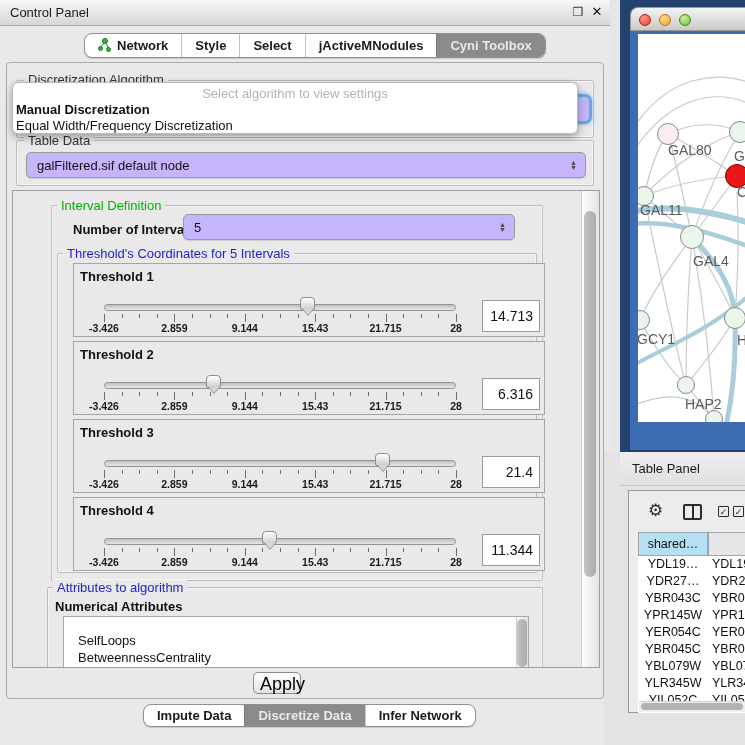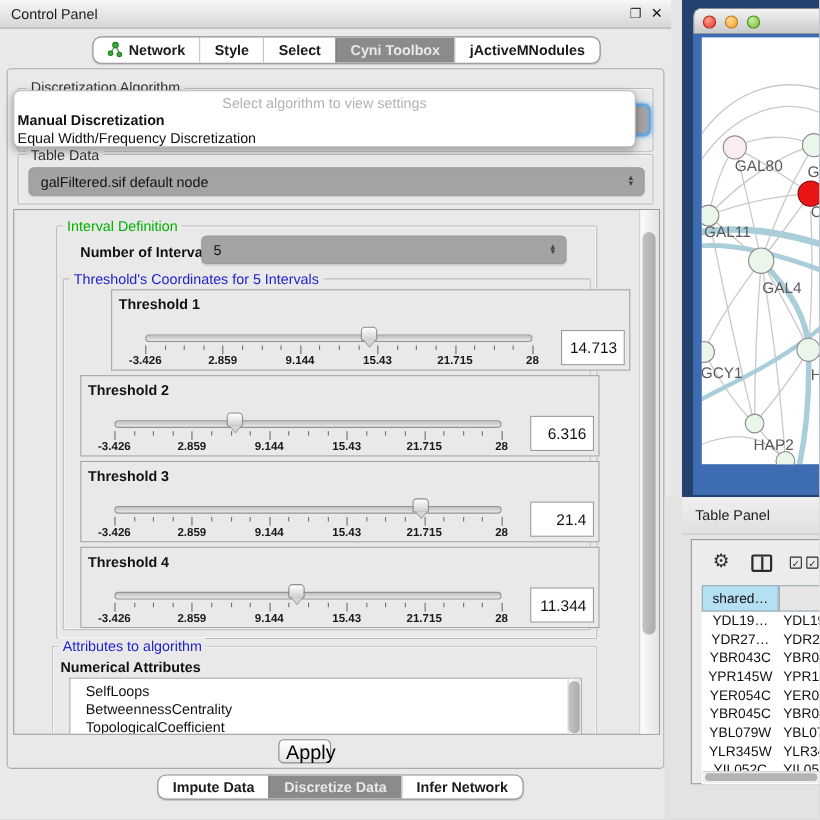--- a/index.html
+++ b/index.html
@@ -30,21 +30,21 @@
   .net-icon .e1{left:4px;top:4px;transform:rotate(35deg);}
   .net-icon .e2{left:9px;top:5px;transform:rotate(-30deg);}
 
   
   #outer-panel{left:6px;top:62px;width:598px;height:637px;border:1px solid #ababab;border-radius:4px;background:#e9e9e9;}
 
   .groupbox{border:1px solid #bdbdbd;border-radius:2px;box-shadow:inset 0 0 0 1px #f4f4f4;}
   .grouplabel{position:absolute;background:#e9e9e9;padding:0 4px;font-size:13px;}
 
   
-  .combo{position:absolute;background:#a3a3a3;border:1px solid #9a9a9a;border-radius:5px;box-shadow:0 1px 1px rgba(0,0,0,.12);display:flex;align-items:center;padding:0 10px;font-size:13px;color:#111;}
+  .combo{position:absolute;background:#c4b5fd;border:1px solid #9a9a9a;border-radius:5px;box-shadow:0 1px 1px rgba(0,0,0,.12);display:flex;align-items:center;padding:0 10px;font-size:13px;color:#111;}
   .combo .stepper{position:absolute;right:8px;top:50%;transform:translateY(-50%);display:flex;flex-direction:column;line-height:5px;font-size:7px;color:#444;}
 
   
   #algo-combo{left:26px;top:94px;width:566px;height:30px;border:3px solid #6ba6dd;box-shadow:0 0 4px #7fb4e4;border-radius:7px;}
   #algo-popup{left:12px;top:82px;width:566px;height:52px;background:#fff;border:1px solid #bbb;border-radius:6px;box-shadow:0 3px 8px rgba(0,0,0,.35);overflow:hidden;}
   #algo-placeholder{left:0;top:3px;width:100%;text-align:center;color:#b3b3b3;font-size:13px;}
   .algo-opt{position:absolute;left:3px;width:560px;height:16px;font-size:13px;color:#111;padding-left:0;}
 
   
   #scroll-panel{left:12px;top:190px;width:588px;height:478px;border:1px solid #9d9d9d;background:#e9e9e9;overflow:hidden;}
@@ -56,21 +56,21 @@
   .thr-title{position:absolute;left:6px;top:5px;font-weight:bold;font-size:13px;}
   .thr-track{position:absolute;left:30px;top:40px;width:352px;height:7px;border:1px solid #939393;border-radius:4px;background:linear-gradient(#bfbfbf,#e8e8e8);}
   .thr-handle{position:absolute;top:33px;width:15px;height:13px;background:linear-gradient(#ffffff,#cfcfcf);border:1px solid #8d8d8d;border-radius:4px 4px 2px 2px;}
   .thr-handle::after{content:"";position:absolute;left:2.5px;top:11px;width:0;height:0;border-left:5px solid transparent;border-right:5px solid transparent;border-top:6px solid #d6d6d6;filter:drop-shadow(0 1px 0 #8d8d8d);}
   .tick{position:absolute;width:1px;background:#6e6e6e;}
   .tlabel{position:absolute;top:58px;font-size:10.5px;font-weight:bold;color:#1a1a1a;transform:translateX(-50%);white-space:nowrap;}
   .thr-value{position:absolute;left:408px;top:36px;width:58px;height:32px;background:#fff;border:1px solid #9a9a9a;font-size:14px;text-align:right;padding:7px 6px 0 0;}
 
   
   #attr-list{left:62px;top:615px;width:466px;height:52px;background:#fff;border:1px solid #a8a8a8;overflow:hidden;}
-  .attr-item{padding:4px 0 1px 14px;font-size:13px;height:16px;}
+  .attr-item{padding:16px 0 1px 14px;font-size:13px;height:16px;}
 
   #apply-btn{left:253px;top:672px;width:48px;height:22px;background:linear-gradient(#ffffff,#e3e3e3);border:1px solid #8a8a8a;border-radius:5px;text-align:left;line-height:20px;font-size:18px;}
 
   
   #net-bg{left:620px;top:0;width:125px;height:452px;background:#24426e;}
   #net-titlebar{left:630px;top:7px;width:115px;height:24px;background:linear-gradient(#f4f4f4,#c9c9c9);border:1px solid #9a9a9a;border-right:none;border-radius:8px 0 0 0;}
   .light{position:absolute;top:6px;width:12px;height:12px;border-radius:50%;}
   #net-body{left:630px;top:31px;width:115px;height:419px;background:#3e6cb2;}
   #net-canvas{left:638px;top:34px;width:107px;height:388px;background:#fff;overflow:hidden;}
   .node{position:absolute;border-radius:50%;border:1px solid #8a8a8a;}
@@ -116,25 +116,25 @@
             <i class="n3"></i>
           </span>
           <span>Network</span>
         </div>
         <div class="seg">
           <span>Style</span>
         </div>
         <div class="seg">
           <span>Select</span>
         </div>
+        <div class="seg">
+          <span>jActiveMNodules</span>
+        </div>
         <div class="seg sel">
           <span>Cyni Toolbox</span>
-        </div>
-        <div class="seg">
-          <span>jActiveMNodules</span>
         </div>
       </div>
 
     <div id="outer-panel" class="abs"></div>
 
     <div class="abs groupbox" style="left:16px;top:80px;width:578px;height:58px;"></div>
     <div class="grouplabel" style="left:24px;top:72px;color:#333;">Discretization Algorithm</div>
     <div id="algo-combo" class="abs combo"></div>
 
     <div class="abs groupbox" style="left:16px;top:140px;width:578px;height:46px;"></div>
@@ -160,21 +160,21 @@
         <span class="stepper">
             <span>▲</span>
             <span>▼</span>
           </span>
       </div>
 
       <div class="abs groupbox" style="left:44px;top:62px;width:480px;height:320px;"></div>
       <div class="grouplabel" style="left:50px;top:55px;color:#2222cc;">Threshold's Coordinates for 5 Intervals</div>
 
       <div id="thr-container">
-          <div class="thr-box" style="top: 72px; margin-left: 28px;">
+          <div class="thr-box" style="top: 72px;">
             <div class="thr-title">Threshold 1</div>
             <div class="thr-track"></div>
             <div class="tick" style="left: 30px; top: 50px; height: 8px;"></div>
             <div class="tick" style="left: 47.6px; top: 50px; height: 4px;"></div>
             <div class="tick" style="left: 65.2px; top: 50px; height: 4px;"></div>
             <div class="tick" style="left: 82.8px; top: 50px; height: 4px;"></div>
             <div class="tick" style="left: 100.4px; top: 50px; height: 8px;"></div>
             <div class="tick" style="left: 118px; top: 50px; height: 4px;"></div>
             <div class="tick" style="left: 135.6px; top: 50px; height: 4px;"></div>
             <div class="tick" style="left: 153.2px; top: 50px; height: 4px;"></div>

